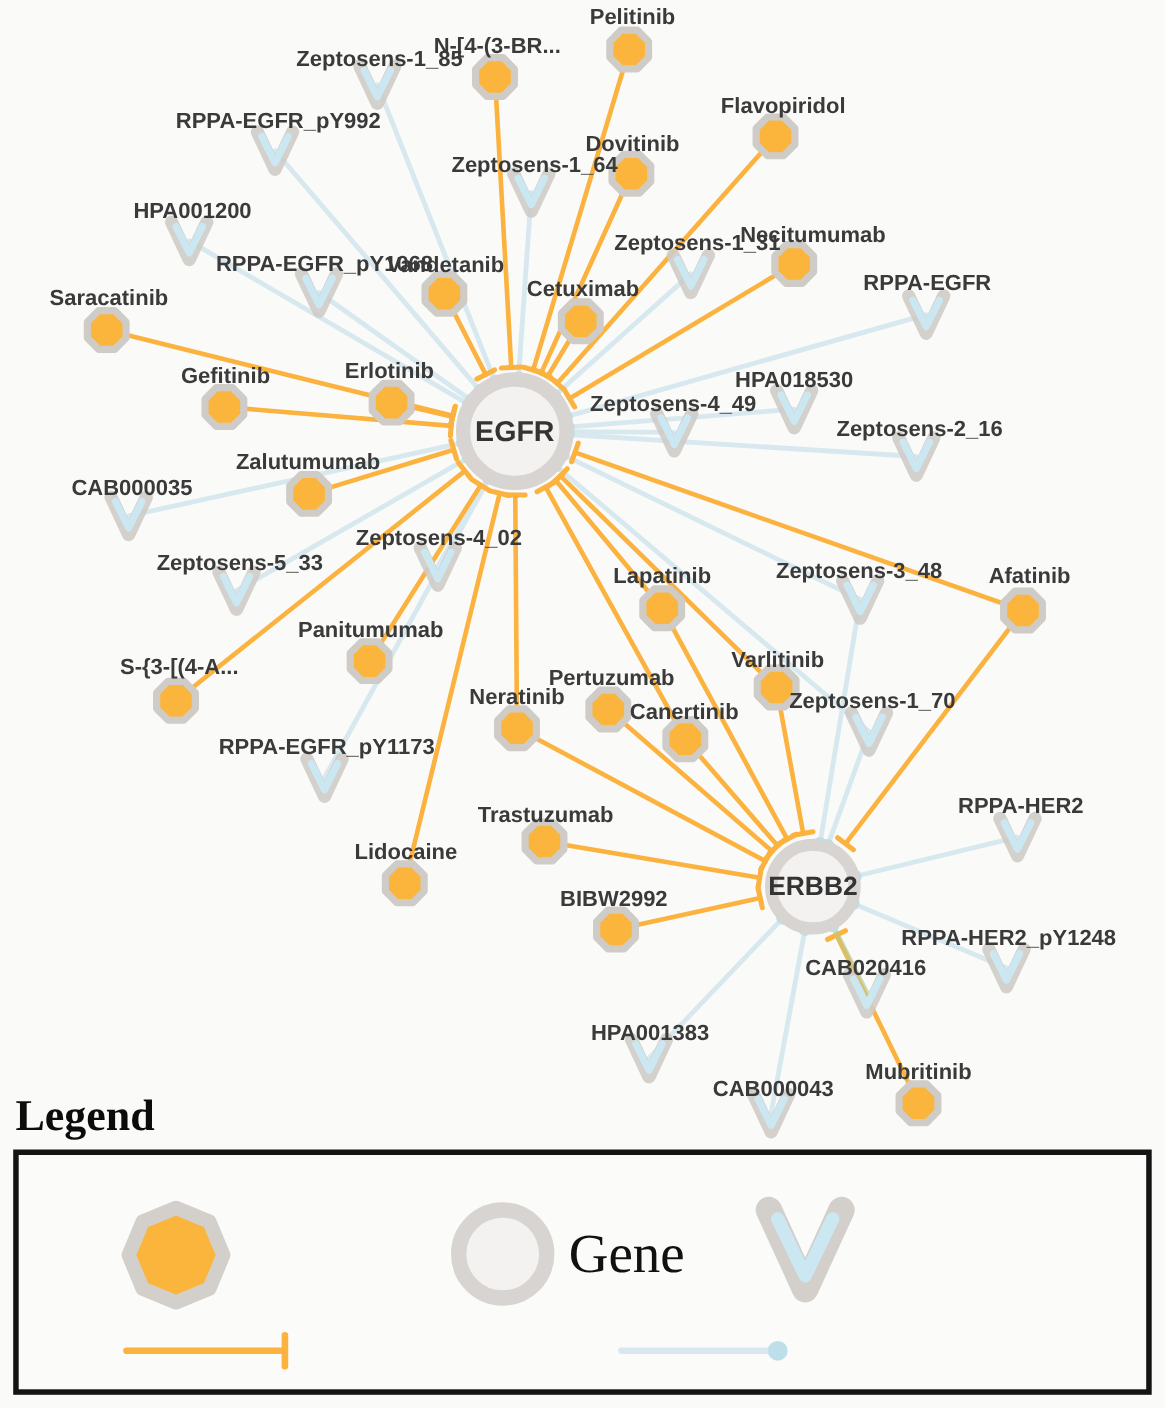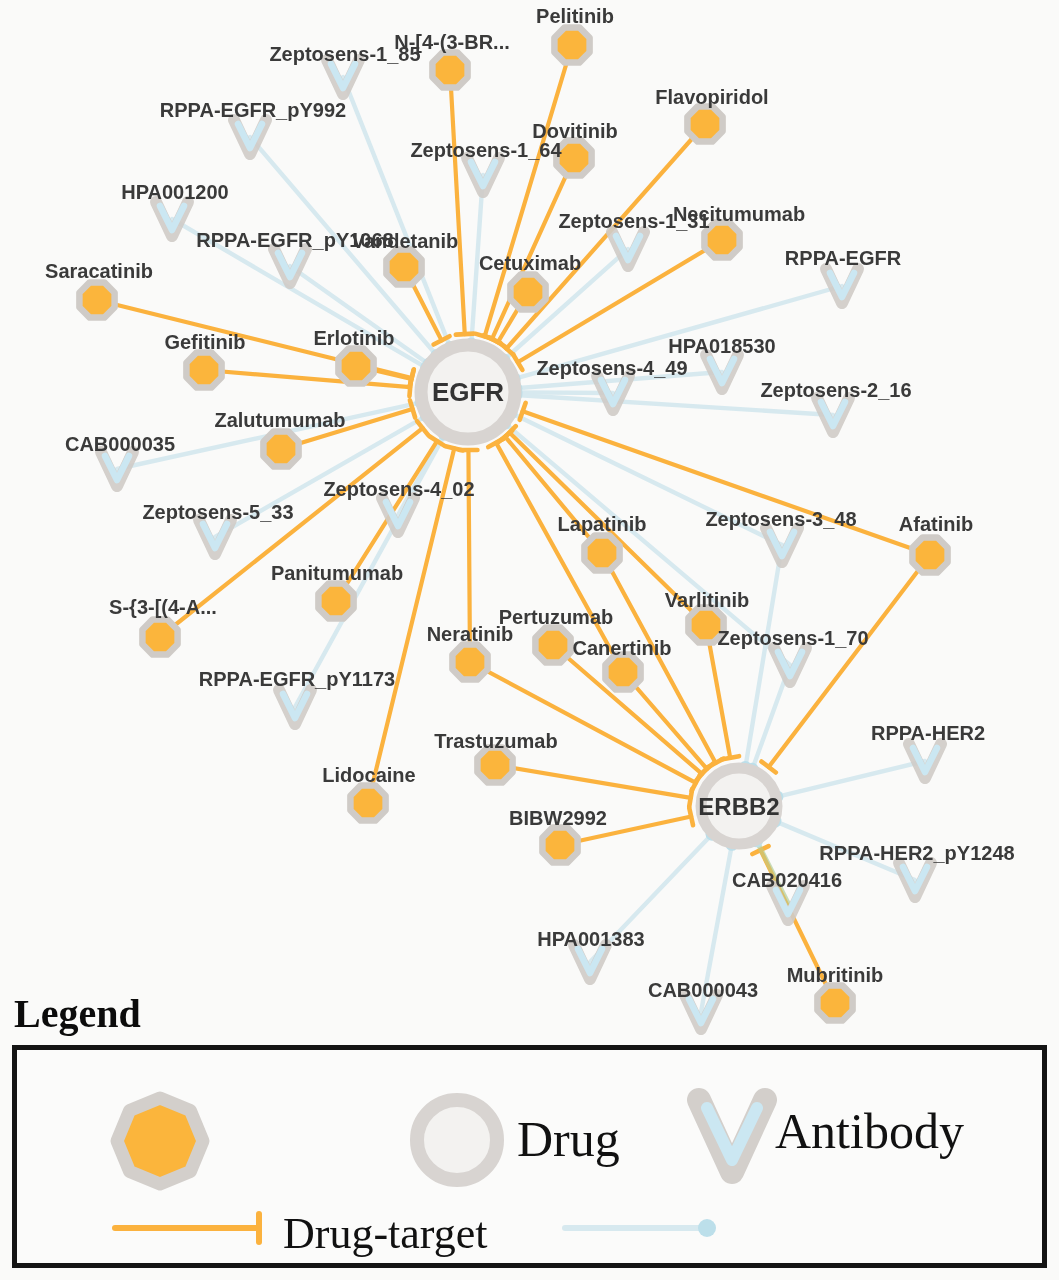--- a/index.html
+++ b/index.html
@@ -243,32 +243,30 @@
 
   <div class="legend-box">
 
     <svg class="sw" style="left:88px;top:36px;" width="110" height="110">
       <polygon points="55,12 85.4,24.6 98,55 85.4,85.4 55,98 24.6,85.4 12,55 24.6,24.6" fill="#FBB53C" stroke="#d3cfcb" stroke-width="13" stroke-linejoin="round"></polygon>
     </svg>
 
     <svg class="sw" style="left:390px;top:40px;" width="100" height="100">
       <circle cx="50" cy="50" r="40" fill="#F3F2F0" stroke="#D8D4D1" stroke-width="14"></circle>
     </svg>
-    <div class="lg-label" style="left:500px;top:60px;">Drug</div>
+    <div class="lg-label" style="left:500px;top:60px;">Gene</div>
 
     <svg class="sw" style="left:660px;top:22px;" width="110" height="130">
       <path d="M22,28 L55,100 L88,28" fill="none" stroke="#d3cfcb" stroke-width="24" stroke-linecap="round" stroke-linejoin="round"></path>
       <path d="M30,36 L55,88 L80,36" fill="none" stroke="#CBE7F2" stroke-width="12" stroke-linecap="round" stroke-linejoin="round"></path>
     </svg>
-    <div class="lg-label" style="left:758px;top:52px;">Antibody</div>
 
     <svg class="sw" style="left:90px;top:158px;" width="170" height="40">
       <line x1="8" y1="20" x2="152" y2="20" stroke="#FBB23E" stroke-width="6" stroke-linecap="round"></line>
       <line x1="152" y1="6" x2="152" y2="34" stroke="#FBB23E" stroke-width="6" stroke-linecap="round"></line>
     </svg>
-    <div class="lg-label2" style="left:266px;top:158px;">Drug-target</div>
 
     <svg class="sw" style="left:540px;top:158px;" width="170" height="40">
       <line x1="8" y1="20" x2="146" y2="20" stroke="#D7E9EF" stroke-width="6" stroke-linecap="round"></line>
       <circle cx="150" cy="20" r="9" fill="#BCDFEA"></circle>
     </svg>
   </div>
 </div>
 
 </body></html>

